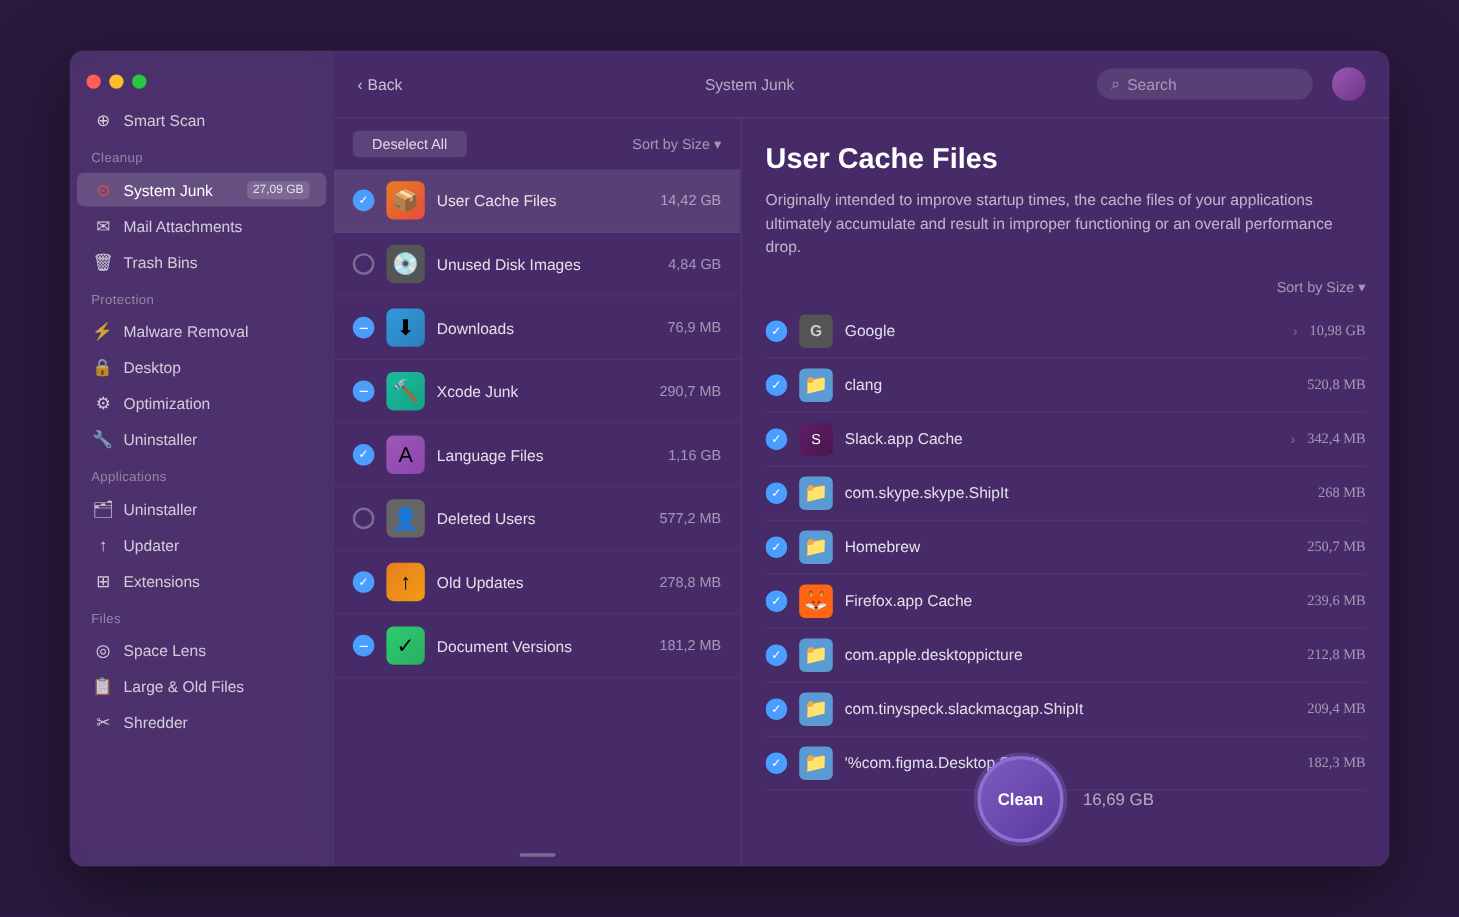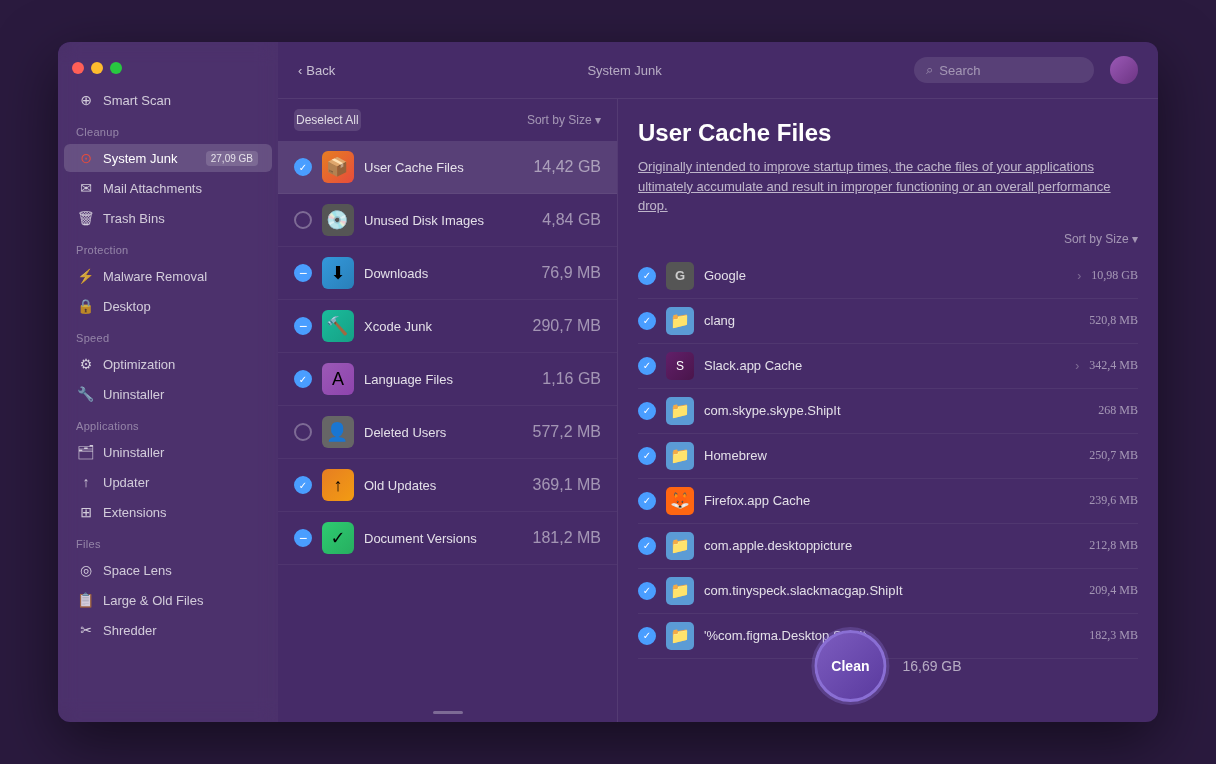--- a/index.html
+++ b/index.html
@@ -151,21 +151,21 @@
       display: flex;
       align-items: center;
       justify-content: space-between;
       padding: 10px 16px;
     }
     .deselect-btn {
       background: rgba(255,255,255,0.12);
       border: none;
       color: rgba(255,255,255,0.8);
       font-size: 12px;
-      padding: 4px 2px;
+      padding: 4px 16px;
       border-radius: 5px;
       cursor: pointer;
     }
     .sort-label {
       color: rgba(255,255,255,0.5);
       font-size: 12px;
     }
     .list-items {
       flex: 1;
       overflow-y: auto;
@@ -211,21 +211,21 @@
       font-size: 18px;
       flex-shrink: 0;
     }
     .row-name {
       flex: 1;
       color: rgba(255,255,255,0.85);
       font-size: 13px;
     }
     .row-size {
       color: rgba(255,255,255,0.5);
-      font-size: 16px;
+      font-size: 12px;
       text-align: right;
     }
     
     .detail-panel {
       flex: 1;
       padding: 20px;
       display: flex;
       flex-direction: column;
       position: relative;
       overflow: hidden;
@@ -234,21 +234,20 @@
       font-size: 24px;
       font-weight: 700;
       color: white;
       margin-bottom: 10px;
     }
     .detail-desc {
       font-size: 13px;
       color: rgba(255,255,255,0.65);
       line-height: 1.5;
       margin-bottom: 16px;
-      text-decoration: underline;
     }
     .detail-sort {
       text-align: right;
       font-size: 12px;
       color: rgba(255,255,255,0.5);
       margin-bottom: 8px;
     }
     .detail-list {
       flex: 1;
       overflow-y: auto;
@@ -355,21 +354,20 @@
     <div class="section-label">Protection</div>
     <div class="sidebar-item">
       <span class="icon-shape">⚡</span>
       <span>Malware Removal</span>
     </div>
     <div class="sidebar-item">
       <span class="icon-shape">🔒</span>
       <span>Desktop</span>
     </div>
 
-    <div class="section-label">Speed</div>
     <div class="sidebar-item">
       <span class="icon-shape">⚙</span>
       <span>Optimization</span>
     </div>
     <div class="sidebar-item">
       <span class="icon-shape">🔧</span>
       <span>Uninstaller</span>
     </div>
 
     <div class="section-label">Applications</div>
@@ -474,21 +472,21 @@
             <span class="row-name">Deleted Users</span>
             <span class="row-size">577,2 MB</span>
           </div>
 
           <div class="list-row">
             <div class="check-circle checked">
               <span class="check-mark">✓</span>
             </div>
             <div class="row-icon" style="background:linear-gradient(135deg,#e67e22,#f39c12);">↑</div>
             <span class="row-name">Old Updates</span>
-            <span class="row-size">369,1 MB</span>
+            <span class="row-size">278,8 MB</span>
           </div>
 
           <div class="list-row">
             <div class="check-circle partial">
               <span class="minus-mark">−</span>
             </div>
             <div class="row-icon" style="background:linear-gradient(135deg,#2ecc71,#27ae60);">✓</div>
             <span class="row-name">Document Versions</span>
             <span class="row-size">181,2 MB</span>
           </div>

